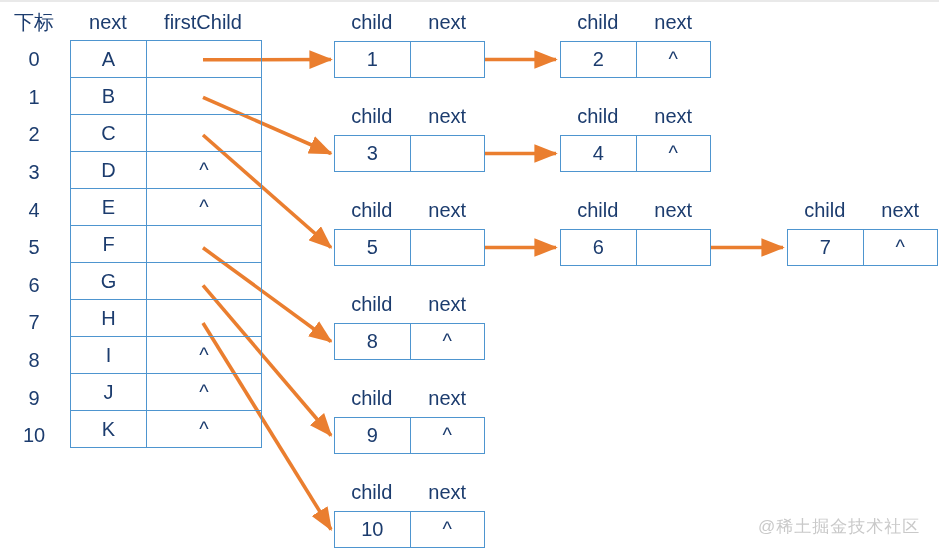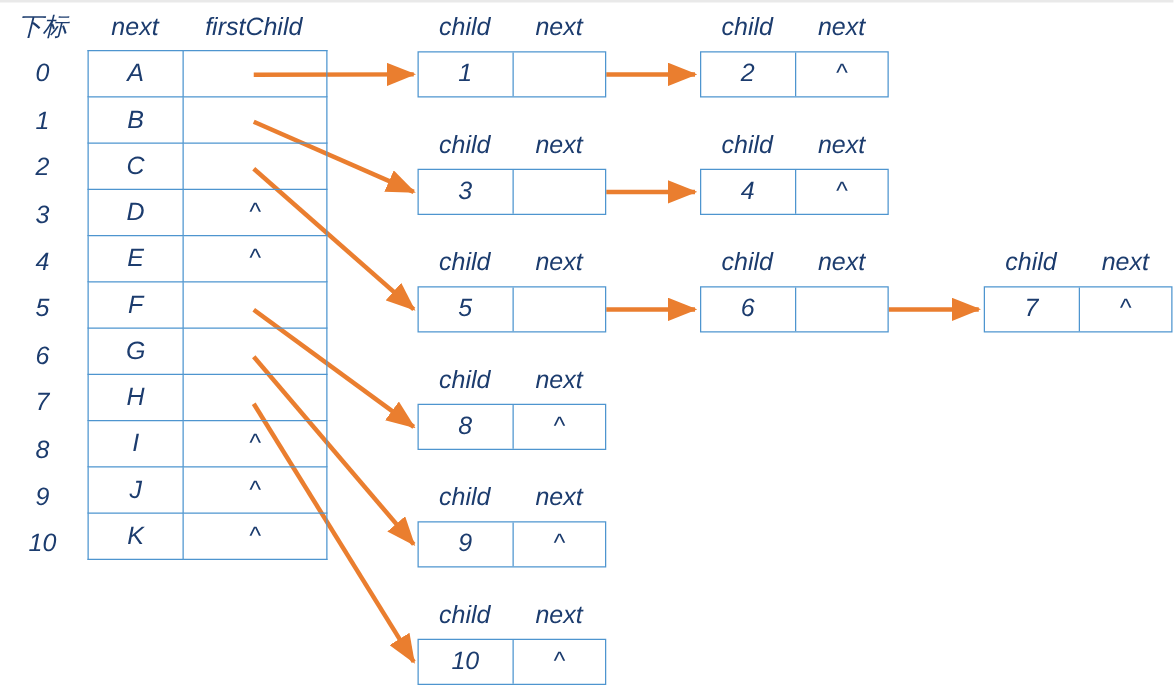--- a/index.html
+++ b/index.html
@@ -9,21 +9,20 @@
     --wm:#c9c9c9;
   }
   html,body{margin:0;padding:0;background:#ffffff;}
   .canvas{
     position:relative;
     width:939px;height:555px;
     background:#ffffff;
     font-family:"Liberation Sans","DejaVu Sans",sans-serif;
     color:var(--navy);
     overflow:hidden;
-    font-style:italic;
   }
   .topstrip{position:absolute;left:0;top:0;width:939px;height:2px;background:#e9e9e9;}
   .hdr{
     position:absolute;
     transform:translateX(-50%);
     font-size:20px;line-height:24px;
     color:var(--navy);
     white-space:nowrap;
   }
   .idx{
@@ -213,13 +212,14 @@
         <div class="cell" style="flex: 1 1 0%;">^</div>
       </div>
       <div class="hdr" style="left: 371.75px; top: 480px;">child</div>
       <div class="hdr" style="left: 447.25px; top: 480px;">next</div>
       <div class="node" style="left: 334px; top: 511px; width: 151px; height: 37px;">
         <div class="cell child" style="width: 75.5px;">10</div>
         <div class="cell" style="flex: 1 1 0%;">^</div>
       </div>
     </div>
 
+  <div class="watermark">@稀土掘金技术社区</div>
 </div>
 
 </body></html>

